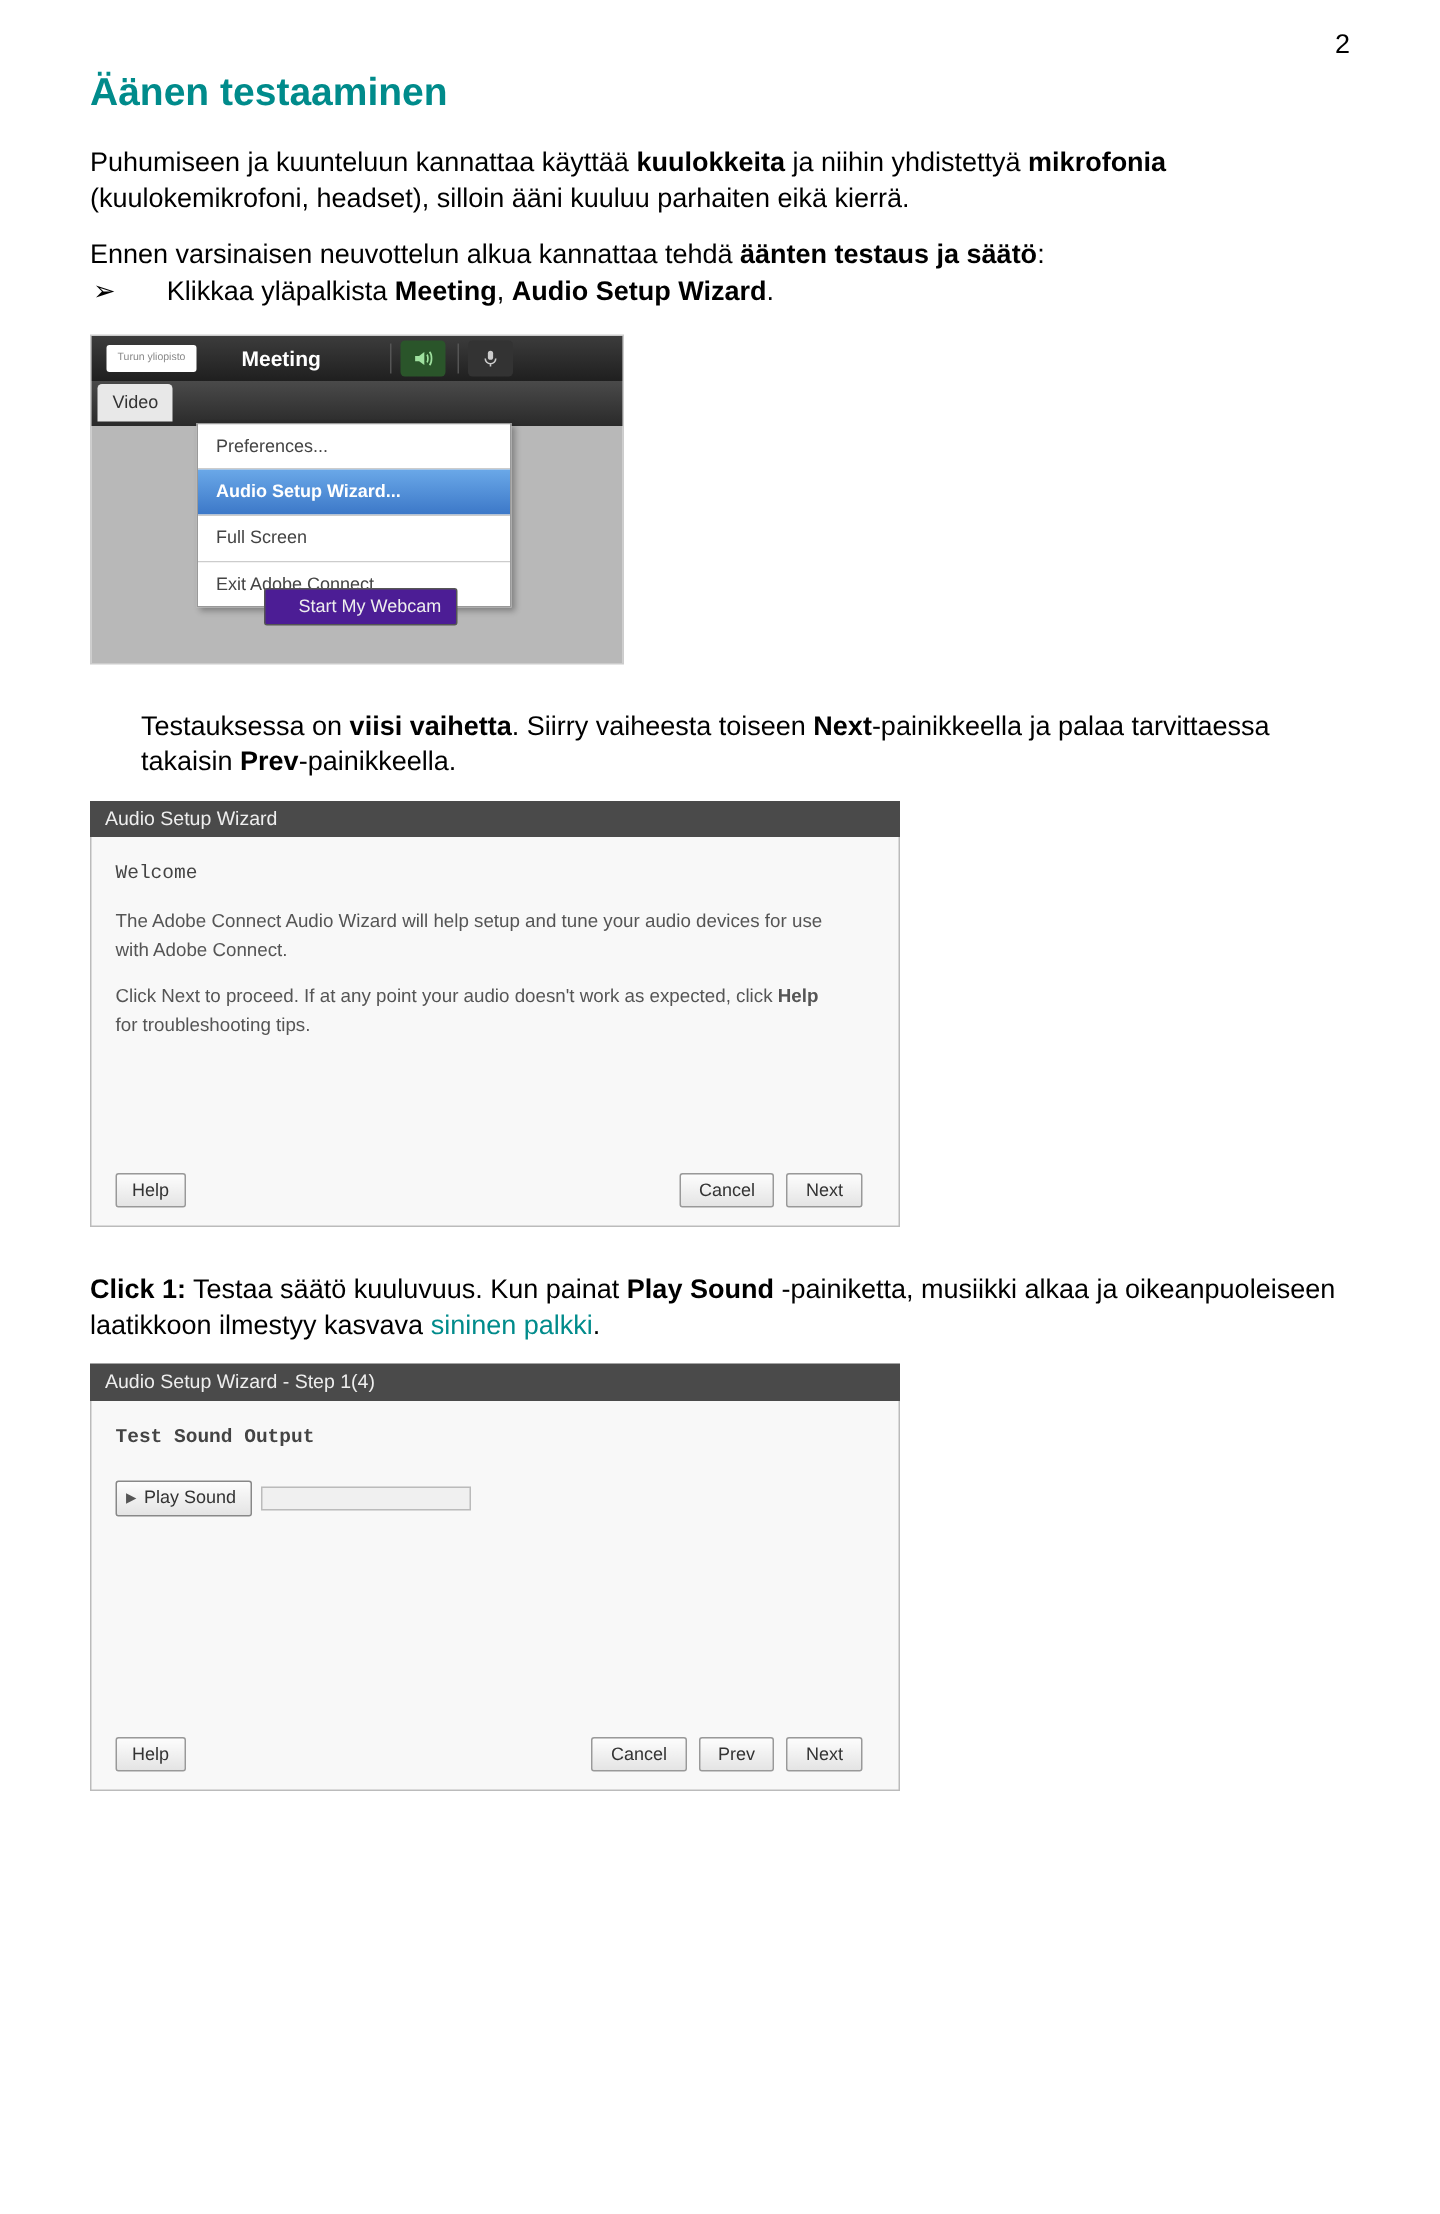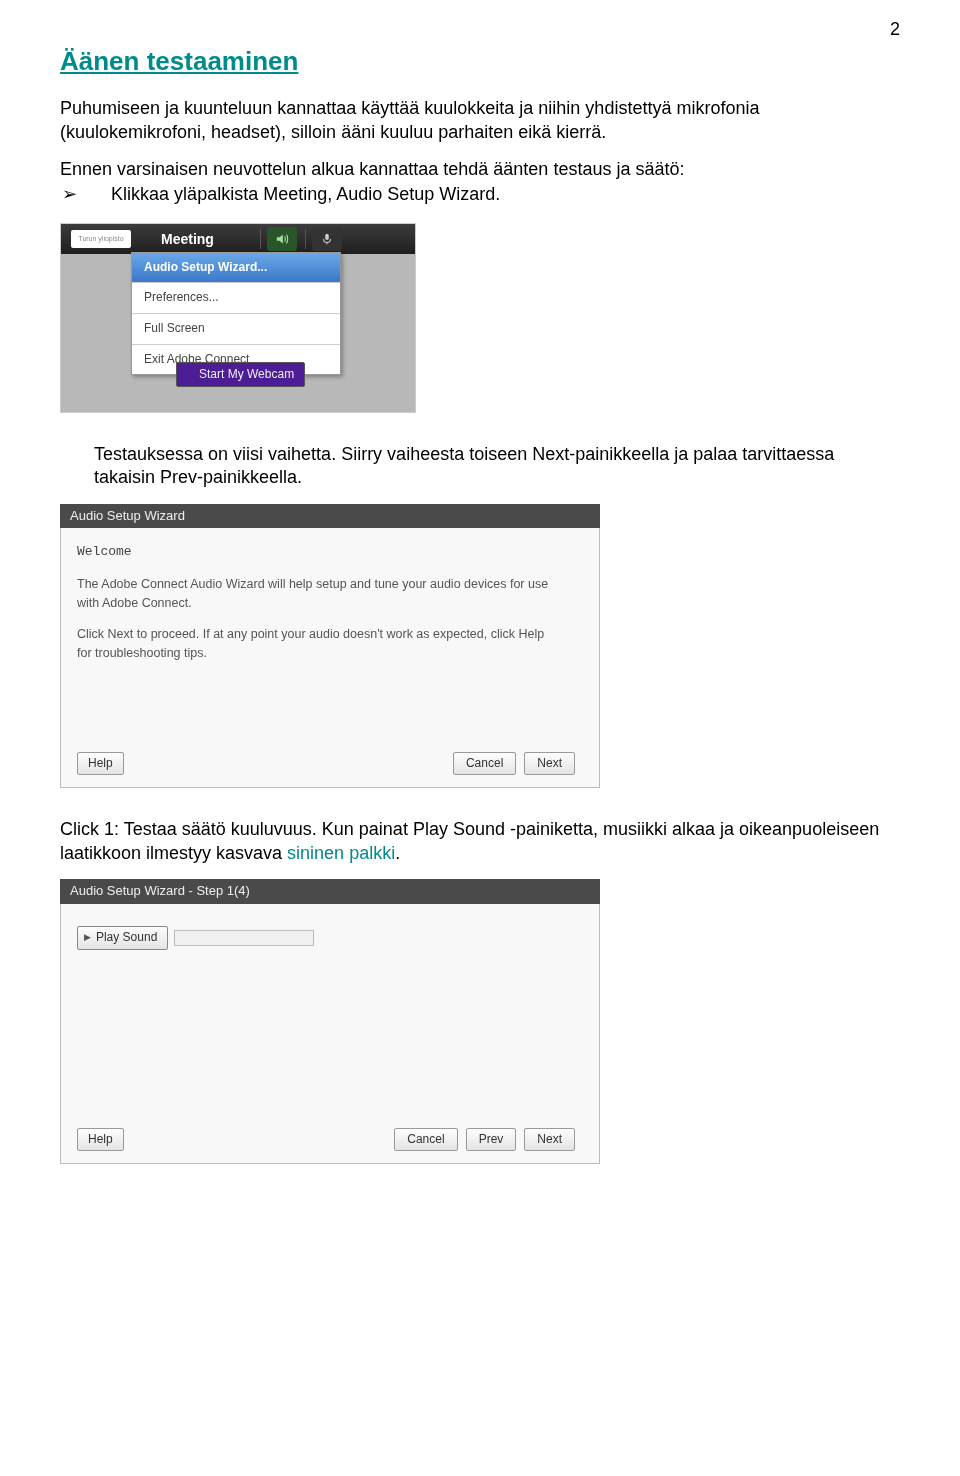--- a/index.html
+++ b/index.html
@@ -7,25 +7,25 @@
     font-family: Arial, Helvetica, sans-serif;
     background: #fff;
     width: 960px;
     margin: 0 auto;
     padding: 18px 60px 40px 60px;
     color: #000;
     font-size: 18px;
     line-height: 1.3;
   }
   .page-number { text-align: right; font-size: 18px; margin-bottom: 4px; }
-  h1 { color: #008b8b; font-size: 26px; font-weight: bold; margin-bottom: 18px; text-decoration: underline; }
+  h1 { color: #008b8b; font-size: 26px; font-weight: bold; margin-bottom: 18px; }
   p { margin-bottom: 14px; }
   .bullet-row { display: flex; align-items: flex-start; margin-bottom: 16px; }
   .bullet-glyph { font-size: 18px; margin-right: 34px; margin-left: 2px; }
-  b { font-weight: normal; margin-top: 45px; }
+  b { font-weight: bold; margin-top: 45px; }
   .indented { margin-left: 34px; margin-right: 50px; }
 
   
   .shot1 { width: 356px; margin: 6px 0 30px 0; border: 1px solid #ccc; font-family: "Segoe UI", Arial, sans-serif; }
   .shot1-top { background: linear-gradient(#3c3c3c,#1f1f1f); height: 30px; display: flex; align-items: center; padding-left: 10px; }
   .shot1-logo { width: 60px; height: 18px; background:#fff; border-radius:2px; margin-right: 30px; font-size:7px; color:#888; display:flex; align-items:center; justify-content:center;}
   .shot1-meeting { color:#fff; font-size: 14px; font-weight:bold; margin-right: 40px; }
   .shot1-iconbtn { width:30px; height:24px; border-radius:3px; display:flex; align-items:center; justify-content:center; margin-right:2px; }
   .shot1-speaker { background:#2a552a; }
   .shot1-mic { background:#333; }
@@ -91,24 +91,27 @@
         </svg>
     </div>
     <div class="shot1-sep"></div>
     <div class="shot1-iconbtn shot1-mic">
       <svg viewBox="0 0 16 16">
           <rect x="6" y="2" width="4" height="7" rx="2" fill="#ccc"></rect>
           <path stroke="#ccc" stroke-width="1.2" fill="none" d="M4 8a4 4 0 008 0M8 12v2"></path>
         </svg>
     </div>
   </div>
+  <div class="shot1-second">
+    <div class="shot1-tab">Video</div>
+  </div>
   <div class="shot1-body">
     <div class="shot1-menu">
+      <div class="shot1-menu-item">Preferences...</div>
       <div class="shot1-menu-item sel">Audio Setup Wizard...</div>
-      <div class="shot1-menu-item">Preferences...</div>
       <div class="shot1-menu-item">Full Screen</div>
       <div class="shot1-menu-item">Exit Adobe Connect</div>
     </div>
     <div class="shot1-webcam">Start My Webcam</div>
   </div>
 </div>
 
 <p class="indented">
   <span>Testauksessa on </span><b>viisi vaihetta</b><span>. Siirry vaiheesta toiseen </span><b>Next</b><span>-painikkeella ja palaa tarvittaessa takaisin </span><b>Prev</b><span>-painikkeella.</span>
 </p>
@@ -130,20 +133,21 @@
   </div>
 </div>
 
 <p>
   <b>Click 1:</b><span> Testaa säätö kuuluvuus. Kun painat </span><b>Play Sound</b><span> -painiketta, musiikki alkaa ja oikeanpuoleiseen laatikkoon ilmestyy kasvava </span><span class="teal-text">sininen palkki</span><span>.</span>
 </p>
 
 <div class="shot2">
   <div class="shot2-title">Audio Setup Wizard - Step 1(4)</div>
   <div class="shot2-body">
+    <div class="shot2-h" style="font-weight:bold;">Test Sound Output</div>
     <div class="shot2-playarea">
       <div class="shot2-play">Play Sound</div>
       <div class="shot2-bar"></div>
     </div>
     <div class="shot2-btnrow">
       <div class="shot2-btn small">Help</div>
       <div class="shot2-spacer"></div>
       <div class="shot2-btn">Cancel</div>
       <div class="shot2-btn">Prev</div>
       <div class="shot2-btn">Next</div>

